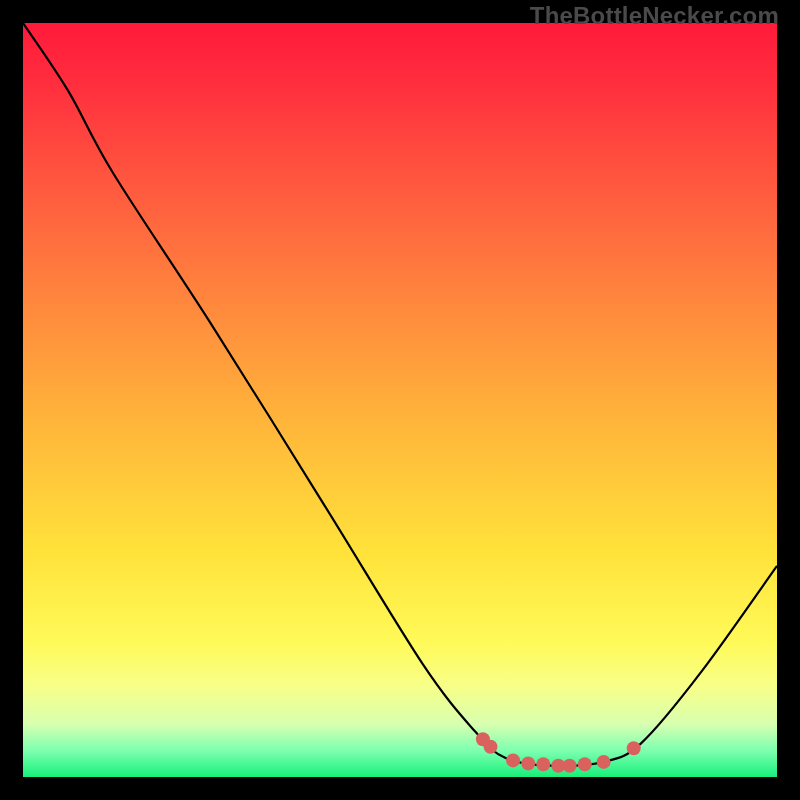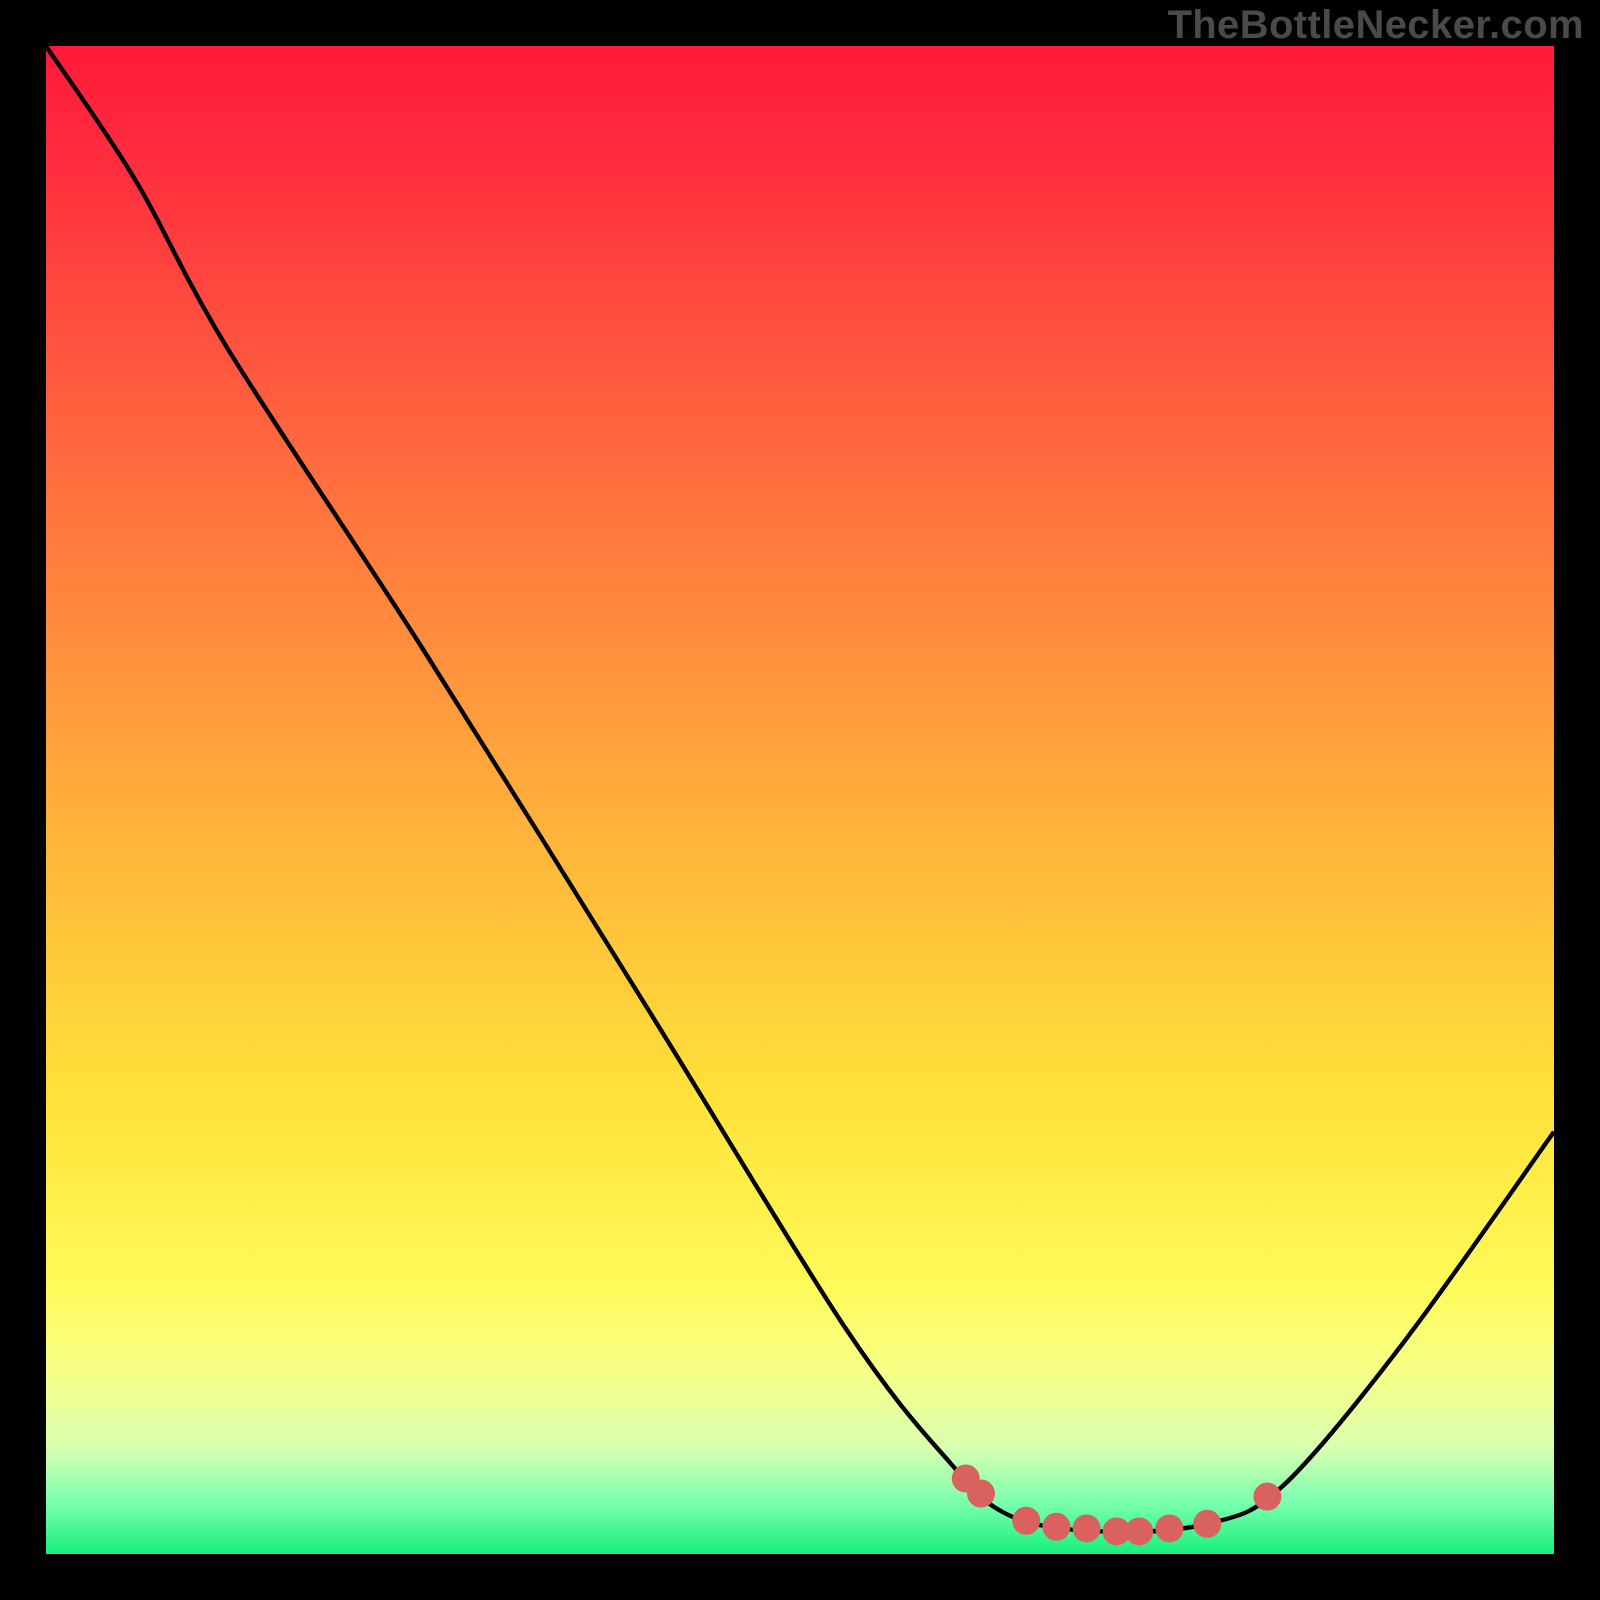--- a/index.html
+++ b/index.html
@@ -36,23 +36,23 @@
       #fffa58 82%,
       #f7ff88 88%,
       #d8ffb0 93%,
       #7dffb0 96.5%,
       #17f07a 100%
     );
   }
   .watermark {
     position: absolute;
     top: 2px;
-    right: 8px;
+    right: 21px;
     color: #4a4a4a;
-    font-size: 20px;
+    font-size: 24px;
     font-weight: 600;
     letter-spacing: 0.2px;
     z-index: 5;
   }
   svg.curve {
     position: absolute;
     left: 0;
     top: 0;
     width: 754px;
     height: 754px;

